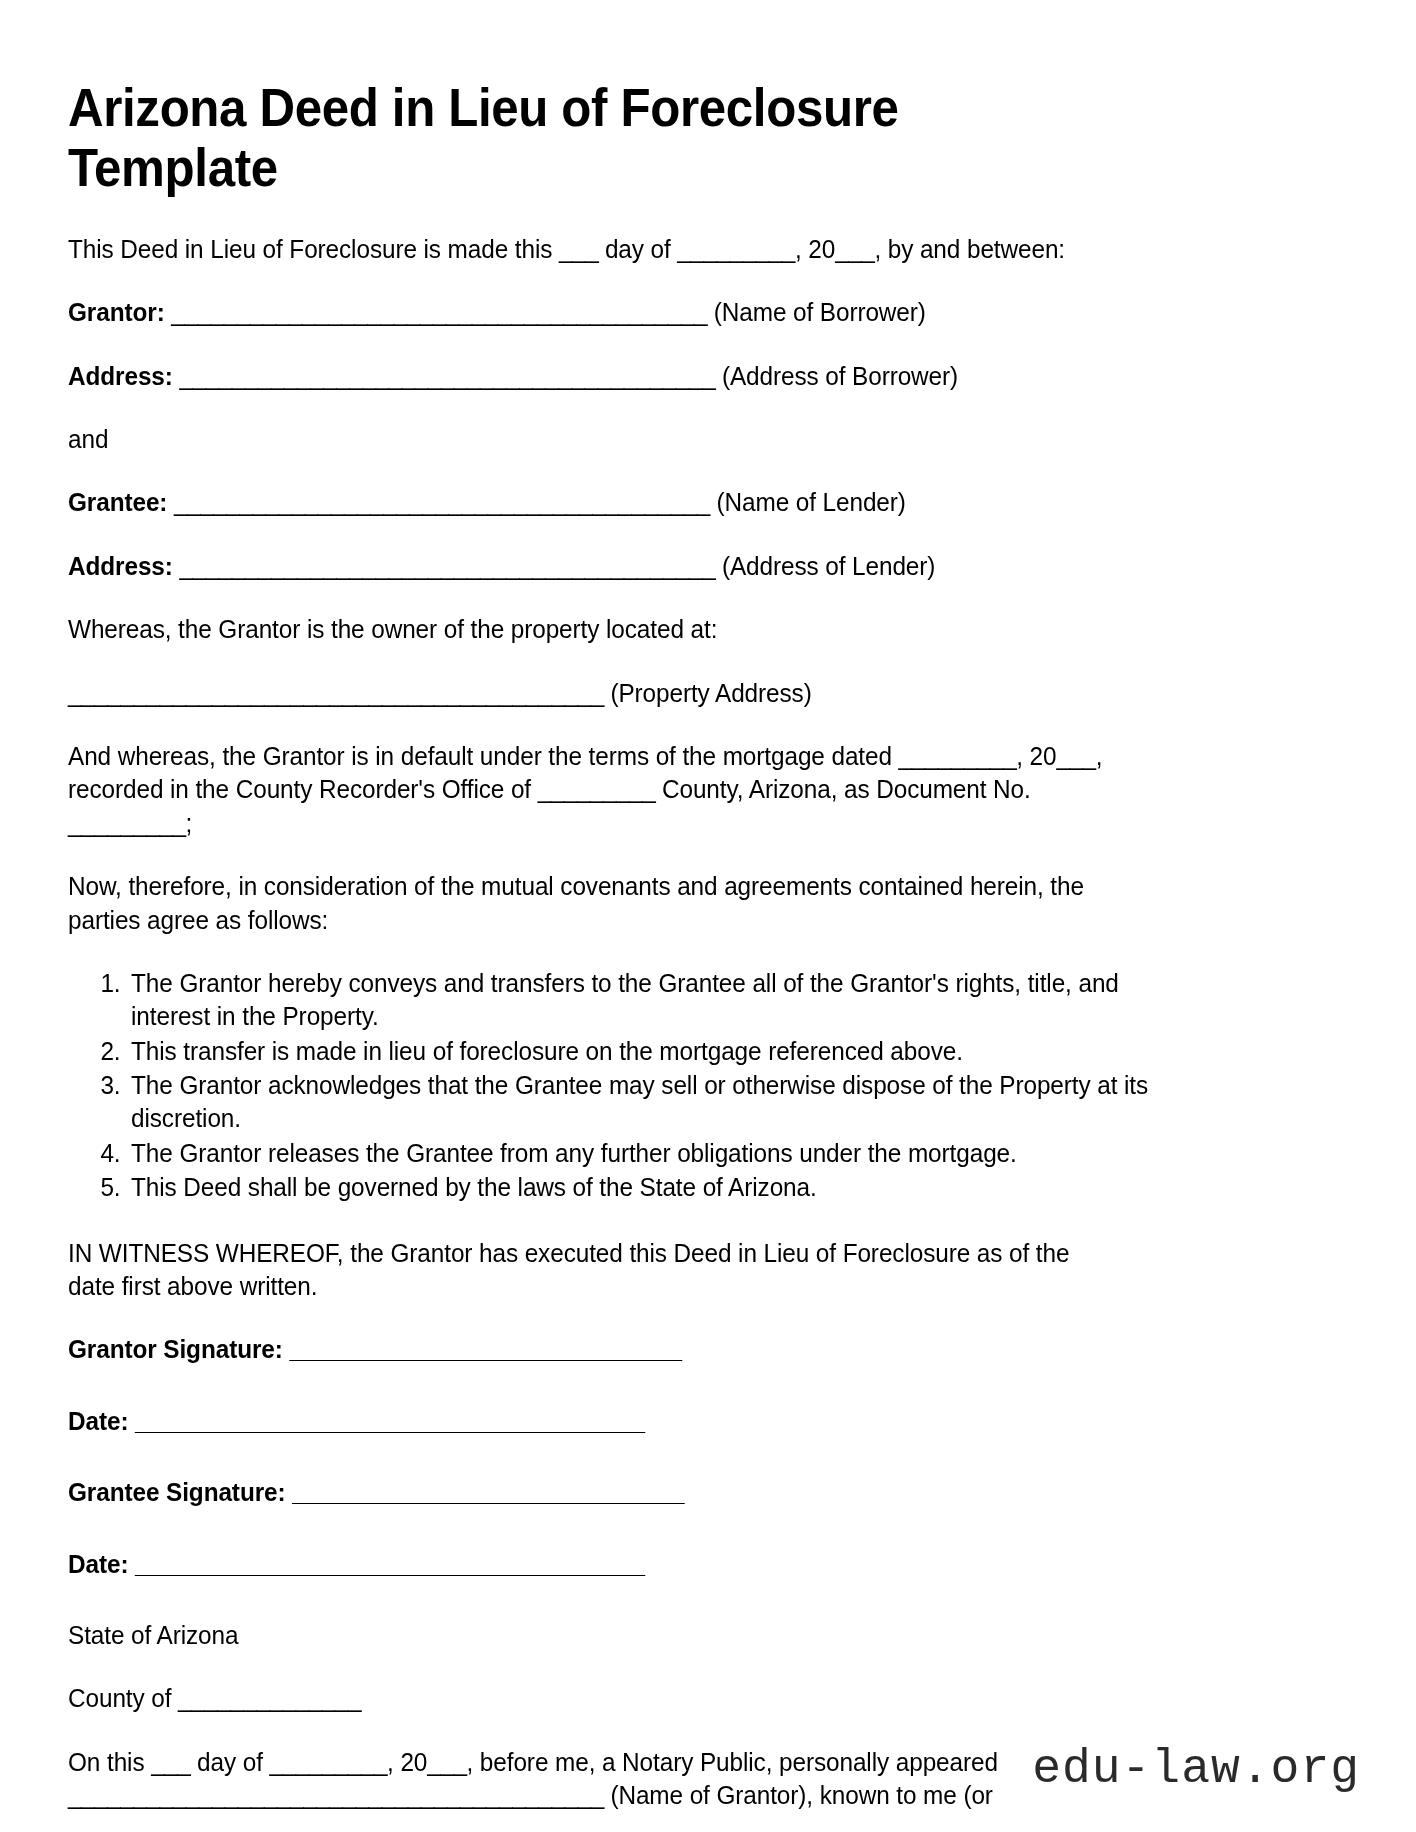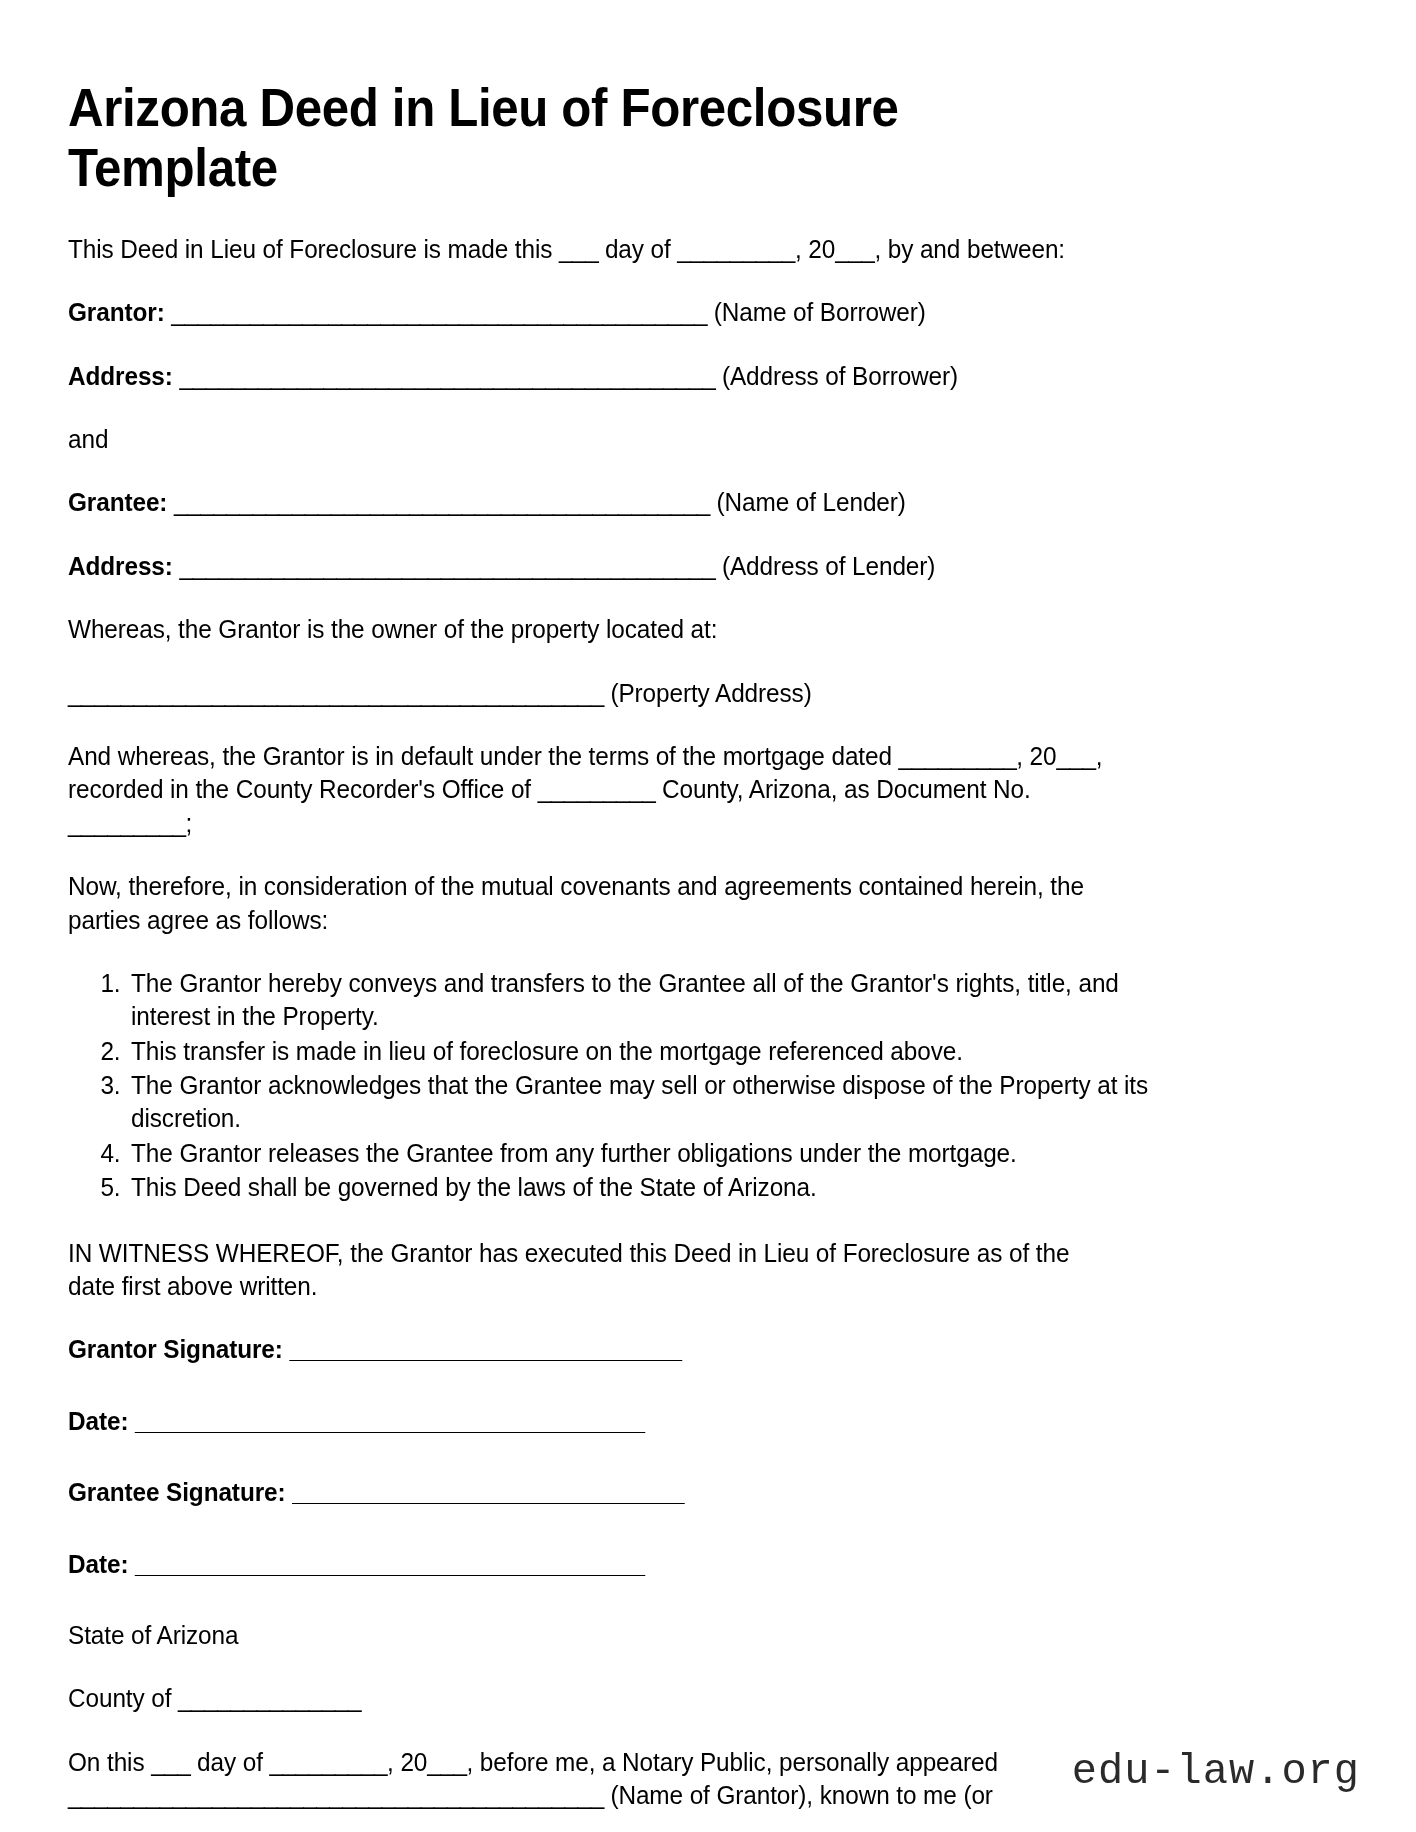--- a/index.html
+++ b/index.html
@@ -82,21 +82,21 @@
     transform: scaleX(0.955);
     transform-origin: left top;
     letter-spacing: -0.1px;
   }
   .notary-block p { margin: 0 0 30px 0; }
   .watermark {
     position: absolute;
     right: 56px;
     bottom: 36px;
     font-family: "Liberation Mono", "DejaVu Sans Mono", monospace;
-    font-size: 42px;
+    font-size: 48px;
     color: #1a1a1a;
     letter-spacing: 1px;
     opacity: 0.93;
     white-space: nowrap;
   }
 </style>
 </head>
 <body>
 
 <div class="page">

